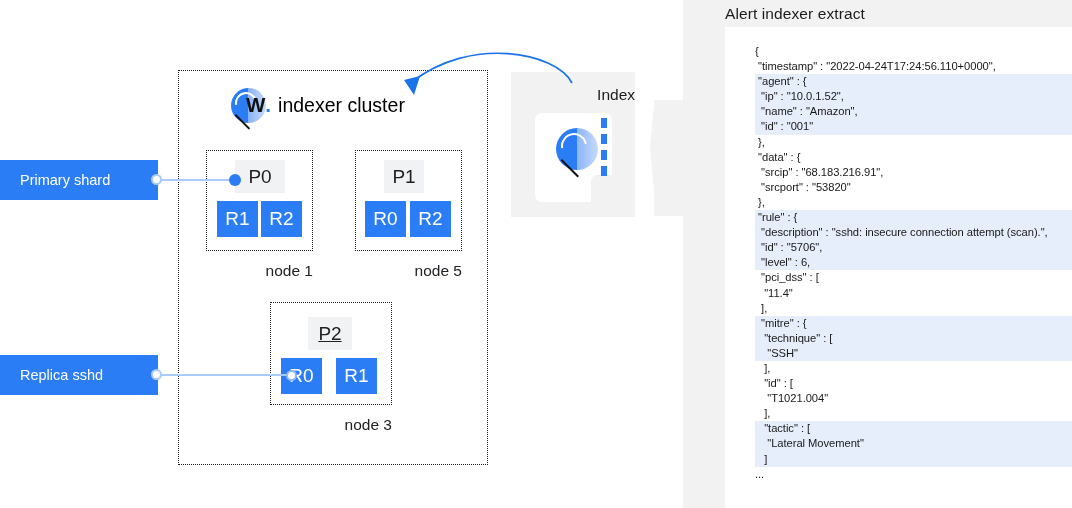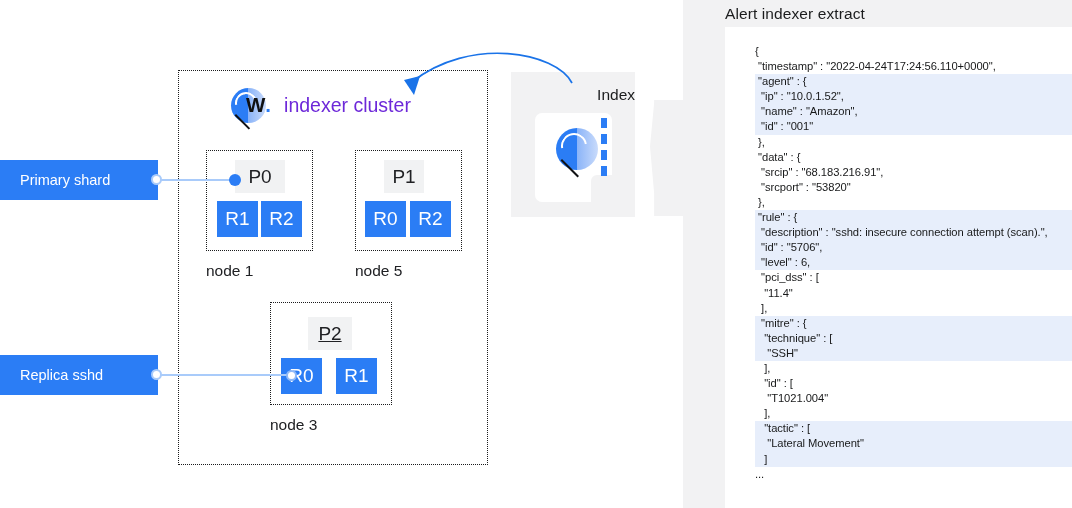--- a/index.html
+++ b/index.html
@@ -113,29 +113,29 @@
     border: 1.6px dotted #1b1c1d;
   }
   #cluster-title {
     position: absolute; left: 246px; top: 93px;
     display: flex; align-items: center; gap: 0px;
     font-size: 19.5px; color: #3c4043;
     white-space: nowrap;
   }
   #cluster-title .wz { font-weight: bold; color: #0f1011; font-size: 20.5px; }
   #cluster-title .dot { font-weight: bold; color: #2b7df5; font-size: 20.5px; }
-  #cluster-title .txt { margin-left: 13px; color: #6d28d9; }
+  #cluster-title .txt { margin-left: 7px; color: #000000; }
 
   .node-box {
     position: absolute;
     border: 1.6px dotted #1b1c1d;
   }
   .node-label {
     position: absolute;
-    text-align: left;
+    text-align: right;
     font-size: 15.5px;
     color: #202124;
   }
   .primary-chip {
     position: absolute;
     background: #f1f2f3;
     display: flex; align-items: center; justify-content: center;
     font-size: 19px; color: #202124;
   }
   .replica-chip {

